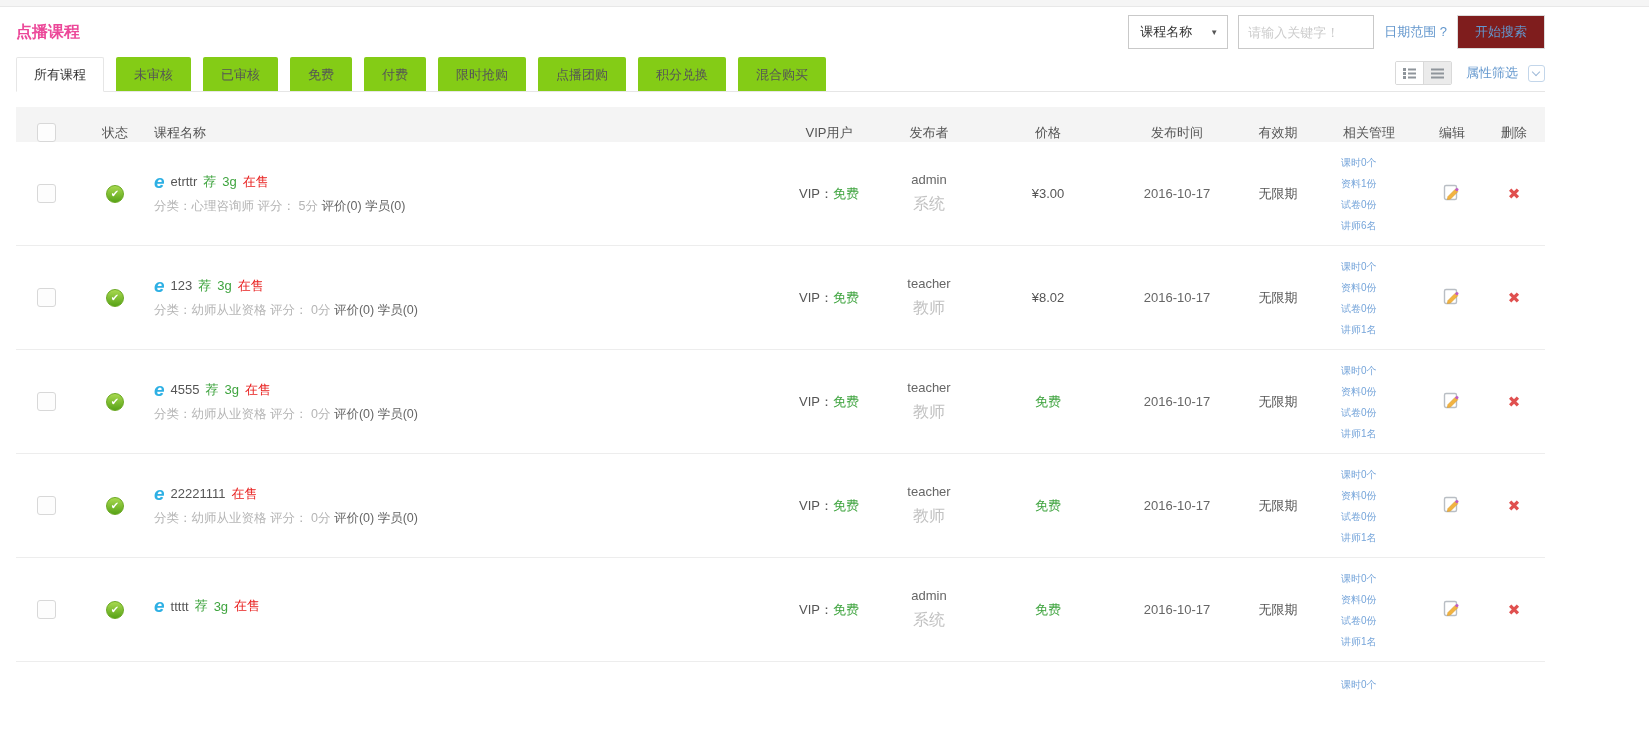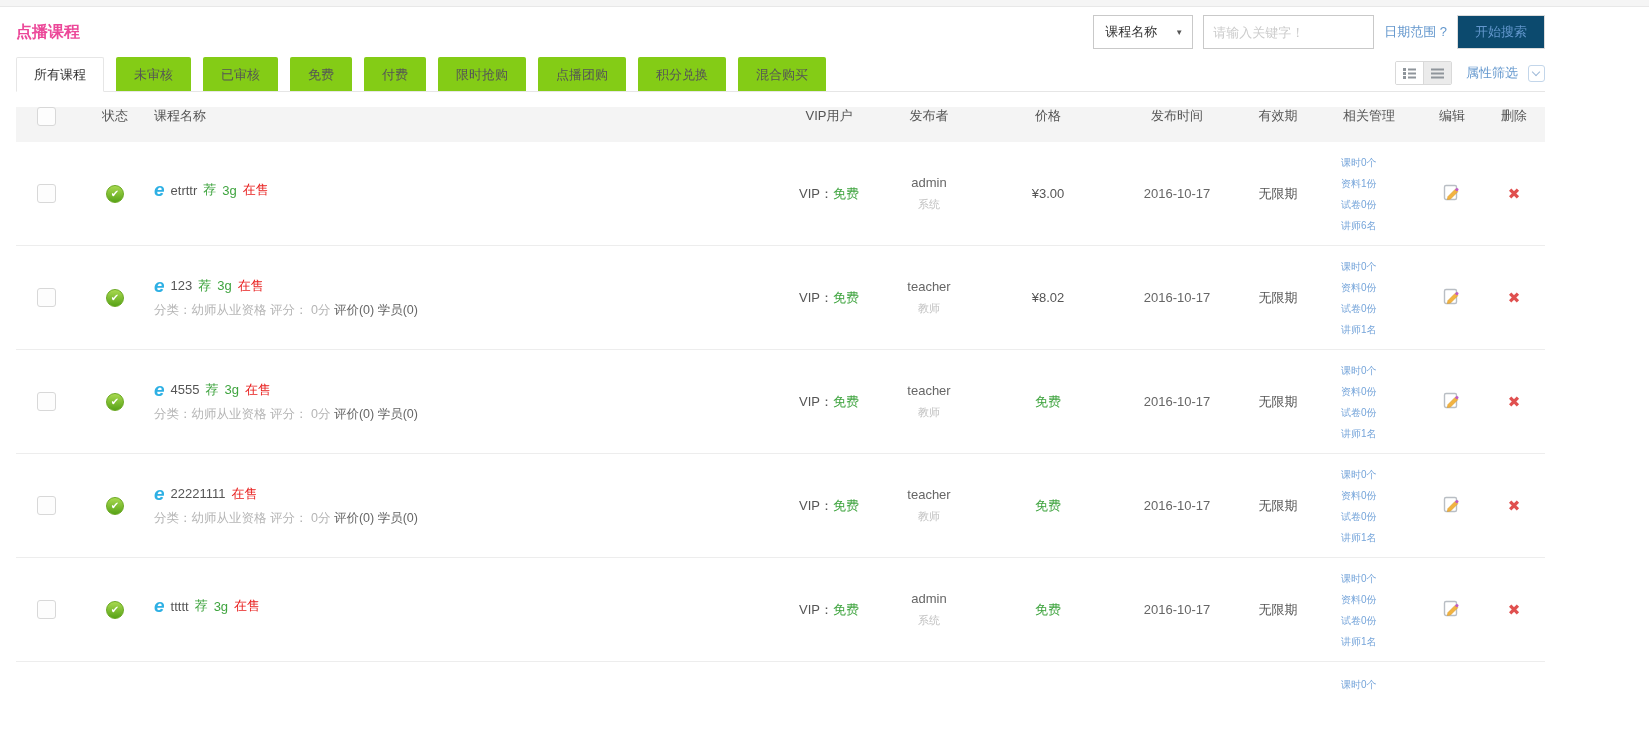--- a/index.html
+++ b/index.html
@@ -12,45 +12,45 @@
   .page{width:1529px;margin-left:16px;}
 
   
   .page-header{display:flex;justify-content:space-between;align-items:center;height:50px;}
   .page-title{font-size:16px;font-weight:bold;color:#ec4899;margin:0;}
   .search-controls{display:flex;align-items:center;gap:10px;}
   .select{width:100px;height:34px;border:1px solid #c9c9c9;background:#fff;display:flex;
     align-items:center;justify-content:space-between;padding:0 9px 0 11px;font-size:13px;color:#333;
     box-sizing:border-box;cursor:pointer;}
   .caret{font-size:8px;color:#555;}
-  .kw-input{width:171px;height:34px;border:1px solid #c9c9c9;padding:0 9px;font-size:13px;color:#6d28d9;box-sizing:border-box;outline:none;}
+  .kw-input{width:136px;height:34px;border:1px solid #c9c9c9;padding:0 9px;font-size:13px;color:#6d28d9;box-sizing:border-box;outline:none;}
   .kw-input::placeholder{color:#ccc;}
   .blue-link{color:#6397cd;font-size:13px;text-decoration:none;cursor:pointer;white-space:nowrap;}
-  .search-btn{height:34px;padding:0 17px;background:#0c4a6e;border:1px solid #dcdcdc;color:#6397cd;
+  .search-btn{height:34px;padding:0 17px;background:#7f1d1d;border:1px solid #dcdcdc;color:#6397cd;
     font-size:13px;cursor:pointer;font-family:inherit;}
 
   
   .tabs-row{display:flex;justify-content:space-between;align-items:flex-end;border-bottom:1px solid #e6e6e6;}
   .tabs{display:flex;gap:12px;align-items:flex-end;}
   .tab{background:#84cc16;color:#555;font-size:13px;height:33px;line-height:33px;padding:0 17px;
     border-radius:2px 2px 0 0;cursor:pointer;border:1px solid transparent;border-bottom:none;white-space:nowrap;}
   .tab.active{background:#fff;border:1px solid #e6e6e6;border-bottom:1px solid #fff;margin-bottom:-1px;color:#333;}
   .right-controls{display:flex;align-items:center;gap:14px;padding-bottom:6px;}
   .view-toggle{display:flex;border:1px solid #d9d9d9;border-radius:2px;overflow:hidden;}
   .vt-btn{width:27px;height:22px;display:flex;align-items:center;justify-content:center;background:#fff;cursor:pointer;}
   .vt-btn + .vt-btn{border-left:1px solid #d9d9d9;}
   .vt-btn.active{background:#ebebeb;}
   .attr-filter{display:flex;align-items:center;gap:10px;}
   .chev{width:15px;height:15px;border:1px solid #c3d6ea;border-radius:3px;position:relative;display:inline-block;background:#fff;}
   .chev::after{content:"";position:absolute;left:4px;top:3px;width:5px;height:5px;
     border-right:1.5px solid #9db9d8;border-bottom:1.5px solid #9db9d8;transform:rotate(45deg);}
 
   
   .table{margin-top:15px;}
-  .thead{display:flex;align-items:flex-start;background:#f4f4f4;height:35px;font-size:13px;color:#555;}
+  .thead{display:flex;align-items:flex-end;background:#f4f4f4;height:35px;font-size:13px;color:#555;}
   .cell{text-align:center;box-sizing:border-box;}
   .c-check{width:60px;}.c-status{width:78px;}.c-title{flex:1;text-align:left;}
   .c-vip{width:96px;}.c-pub{width:104px;}.c-price{width:134px;}.c-date{width:124px;}
   .c-valid{width:78px;}.c-mgmt{width:104px;}.c-edit{width:62px;}.c-del{width:62px;}
 
   .checkbox{display:inline-block;width:17px;height:17px;border:1px solid #d8d8d8;border-radius:3px;
     background:#fdfdfd;vertical-align:middle;cursor:pointer;}
 
   .row{display:flex;align-items:center;border-bottom:1px solid #ededed;height:103px;font-size:13px;color:#555;}
   .row.partial{height:140px;align-items:flex-start;border-bottom:none;}
@@ -62,21 +62,21 @@
   .title-line{display:flex;align-items:center;gap:6px;margin-bottom:7px;}
   .ie{color:#2eb0e4;font-weight:bold;font-size:19px;line-height:14px;font-style:italic;}
   .course-name{color:#555;cursor:pointer;}
   .tag-green{color:#3fa43f;}
   .sale-red{color:#e8201f;}
   .sub-line{font-size:12.5px;color:#b5b5b5;}
   .sub-dark{color:#666;}
 
   .green{color:#3fa43f;}
   .pub-name{color:#666;margin-bottom:7px;}
-  .pub-role{color:#c2c2c2;font-size:11px;}
+  .pub-role{color:#c2c2c2;font-size:16px;}
   .price-dark{color:#555;}
   .date-txt{color:#666;}
 
   .mgmt{display:flex;flex-direction:column;align-items:flex-start;padding-left:24px;gap:4px;}
   .row.partial .mgmt{padding-top:14px;}
   .mgmt a{color:#76a5da;font-size:10px;line-height:17px;text-decoration:none;cursor:pointer;}
 
   .edit-btn{display:inline-block;cursor:pointer;line-height:0;}
   .del-btn{color:#e0504f;font-size:15px;font-weight:bold;cursor:pointer;line-height:1;}
 </style>
@@ -160,20 +160,21 @@
           <div class="cell c-check"><span class="checkbox"></span></div>
           <div class="cell c-status"><span class="status-icon">✔</span></div>
           <div class="cell c-title">
             <div class="title-line">
               <span class="ie">e</span>
               <span class="course-name">etrttr</span>
               <span class="tag-green">荐</span>
               <span class="tag-green">3g</span>
               <span class="sale-red">在售</span>
             </div>
+            <div class="sub-line"><span>分类：心理咨询师 评分： 5分 </span><span class="sub-dark">评价(0) 学员(0)</span></div>
           </div>
           <div class="cell c-vip"><span>VIP：</span><span class="green">免费</span></div>
           <div class="cell c-pub">
             <div class="pub-name">admin</div>
             <div class="pub-role">系统</div>
           </div>
           <div class="cell c-price"><span class="price-dark">¥3.00</span></div>
           <div class="cell c-date"><span class="date-txt">2016-10-17</span></div>
           <div class="cell c-valid"><span>无限期</span></div>
           <div class="cell c-mgmt mgmt">

